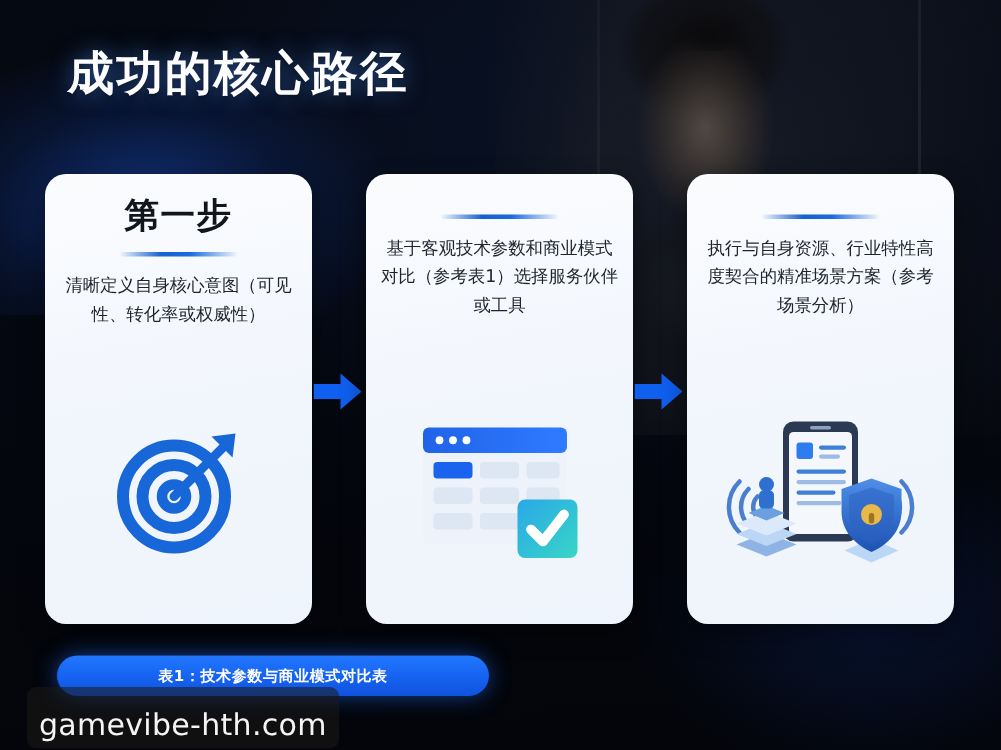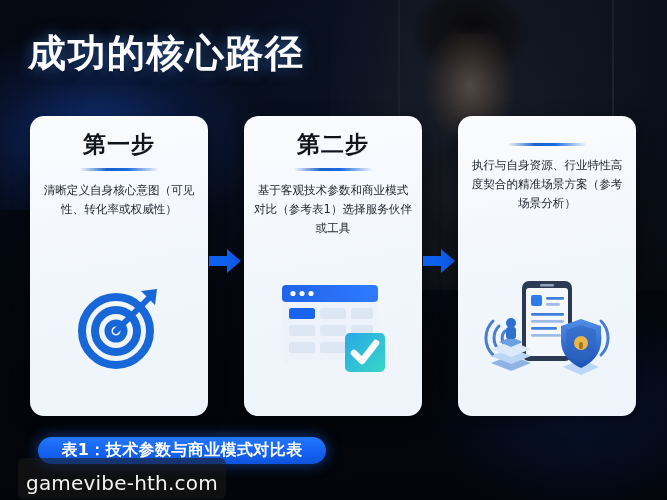--- a/index.html
+++ b/index.html
@@ -49,22 +49,22 @@
     position:absolute; left:-40px; top:30px; width:300px; height:180px;
     background:radial-gradient(ellipse at 45% 60%, rgba(27,86,214,.55) 0%, rgba(20,60,160,.22) 42%, rgba(10,25,70,0) 72%);
   }
   .bg-glow2{
     position:absolute; left:420px; top:300px; width:320px; height:220px;
     background:radial-gradient(ellipse at 50% 50%, rgba(18,52,140,.28) 0%, rgba(8,20,60,0) 70%);
   }
 
   
   .title{
-    position:absolute; left:28px; top:28px;
-    font-size:38px; font-weight:bold; color:#fdfdff;
+    position:absolute; left:45px; top:28px;
+    font-size:31px; font-weight:bold; color:#fdfdff;
     letter-spacing:1.5px;
     text-shadow:0 0 14px rgba(80,150,255,.55), 0 2px 3px rgba(0,0,0,.6);
     white-space:nowrap;
   }
 
   
   .card{
     position:absolute; top:116px; width:178px; height:300px;
     background:linear-gradient(170deg,#fbfcfe 0%,#f3f7fd 40%,#eef4fb 100%);
     border-radius:14px;
@@ -101,21 +101,21 @@
     position:absolute; top:248px; width:32px; height:26px;
   }
 
   
   .pill{
     position:absolute; top:437px; height:27px;
     border-radius:14px;
     background:linear-gradient(180deg,#2277ff 0%,#1562f0 55%,#0f53dd 100%);
     box-shadow:0 0 14px rgba(30,110,255,.55);
     display:flex; align-items:center; justify-content:center;
-    color:#ffffff; font-size:16px; font-weight:bold; letter-spacing:.4px;
+    color:#ffffff; font-size:10px; font-weight:bold; letter-spacing:.4px;
     white-space:nowrap;
   }
   #pill1{ left:38px; width:288px; }
   #pill2{ left:360px; width:290px; }
 
   
   .watermark{
     position:absolute; left:18px; top:458px;
     padding:13px 8px 4px; border-radius:6px;
     background:rgba(28,26,24,.55);
@@ -154,21 +154,20 @@
     </div>
   </div>
 
   <div class="arrow" style="left:209px">
     <svg width="32" height="26" viewBox="0 0 32 26">
       <path d="M0 8 H18 V1 L32 13 L18 25 V18 H0 Z" fill="#0f5ff0"></path>
     </svg>
   </div>
 
   <div class="card" id="card2">
-    <div class="card-title">第二步</div>
     <div class="divider"></div>
     <div class="card-body">基于客观技术参数和商业模式对比（参考表1）选择服务伙伴或工具</div>
     <div class="icon-wrap">
       <svg width="118" height="100" viewBox="0 0 118 100">
         <defs>
           <linearGradient id="chkG" x1="0" y1="0" x2="1" y2="1">
             <stop offset="0" stop-color="#2aa8e8"></stop>
             <stop offset="1" stop-color="#37d6c6"></stop>
           </linearGradient>
           <linearGradient id="barG" x1="0" y1="0" x2="1" y2="0">

